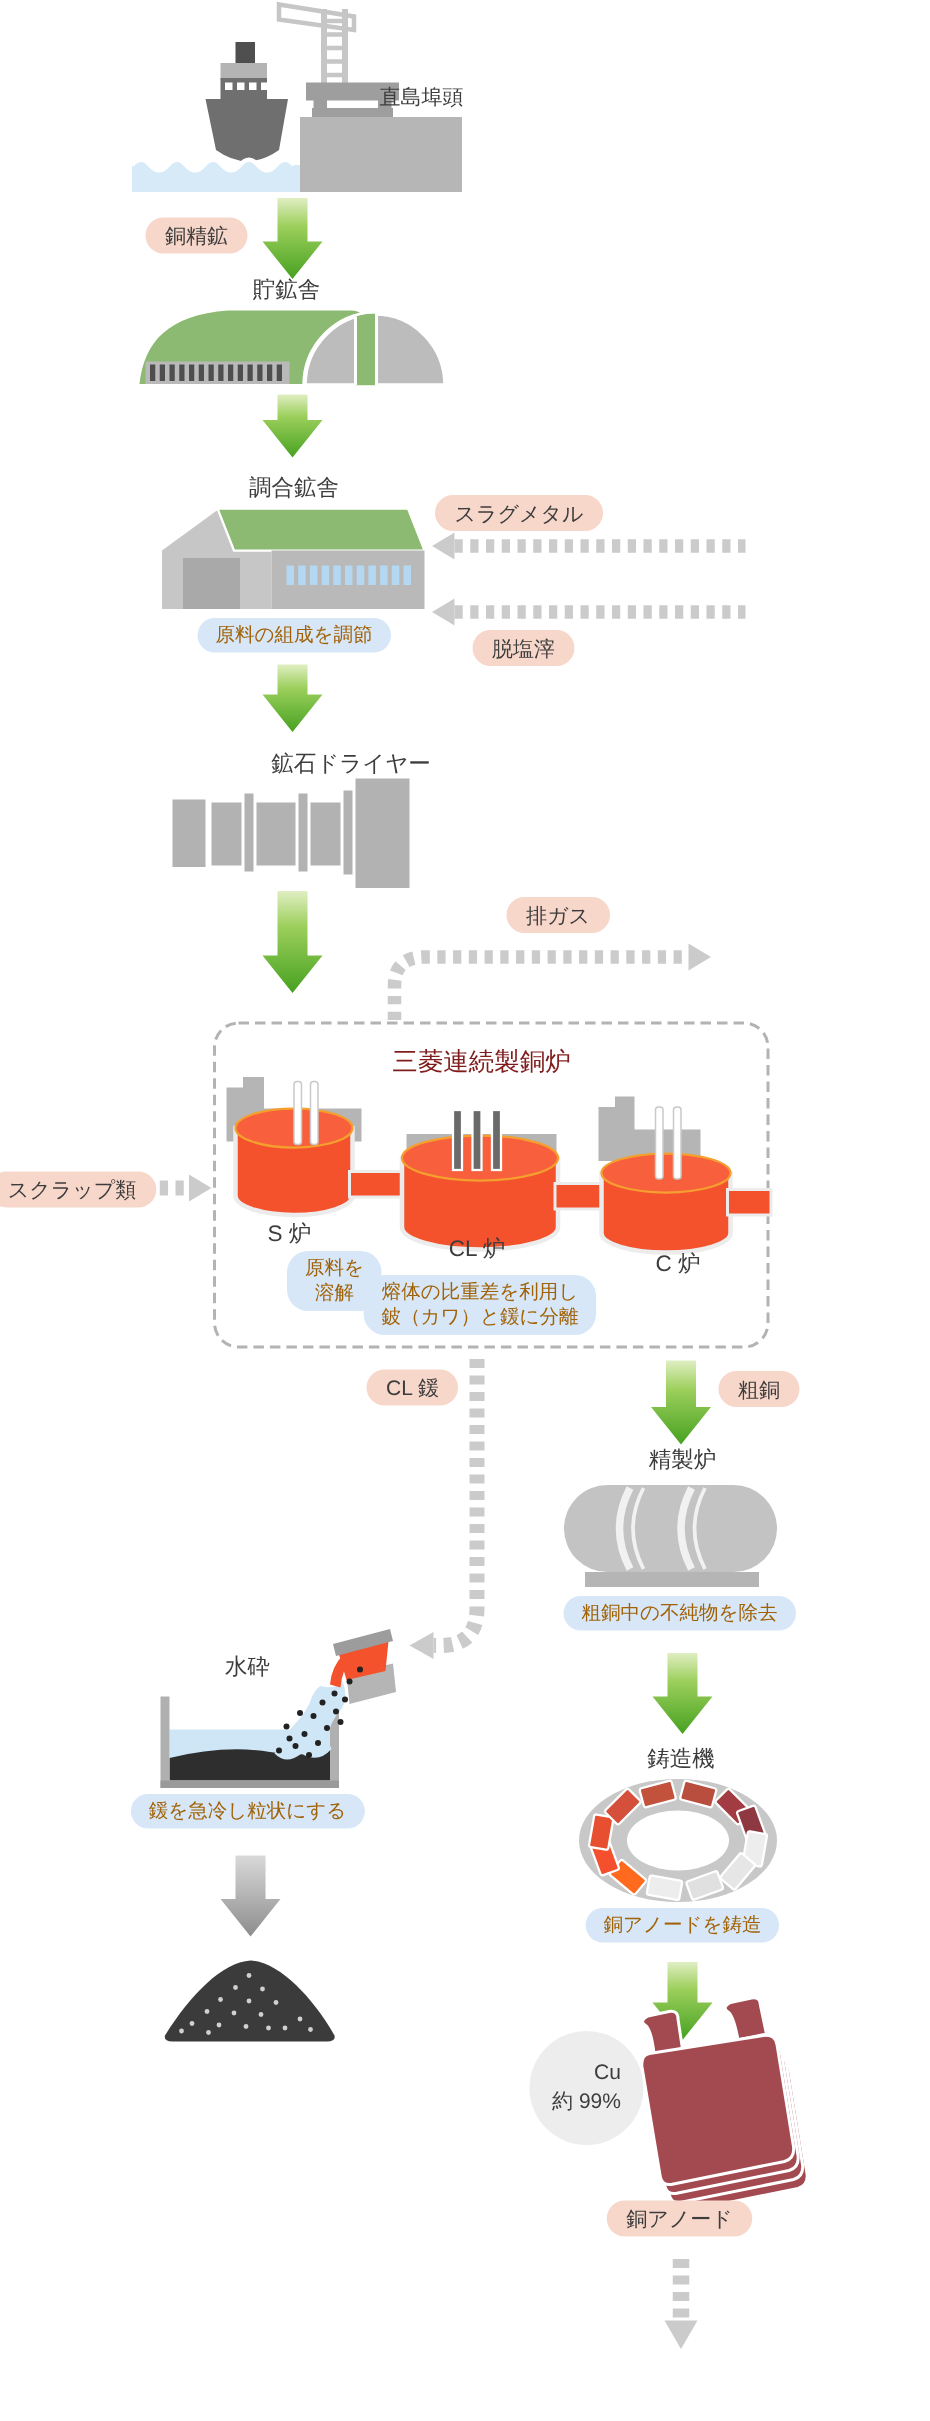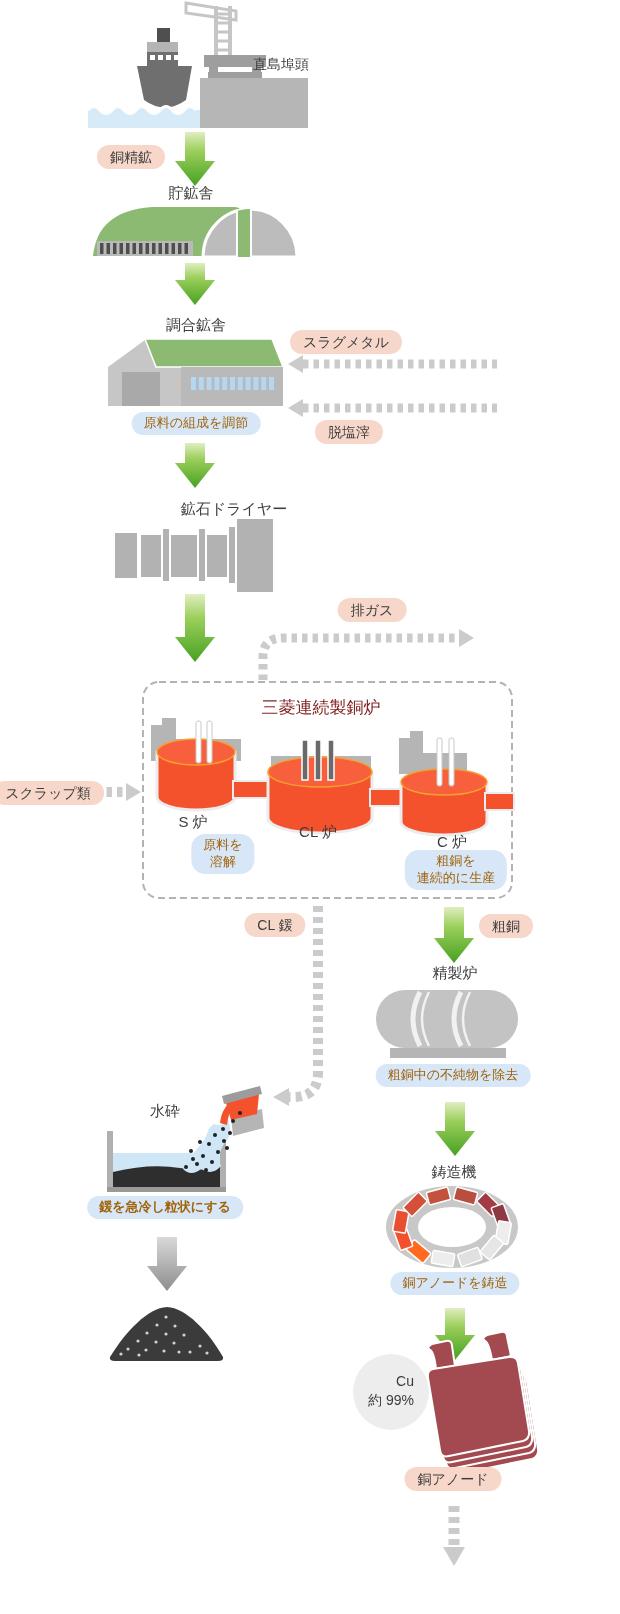--- a/index.html
+++ b/index.html
@@ -312,35 +312,35 @@
 
   <div class="title" style="left:321px;top:696px;">三菱連続製銅炉</div>
   <div class="lbl" style="left:193px;top:813px;">S 炉</div>
   <div class="lbl" style="left:318px;top:823px;">CL 炉</div>
   <div class="lbl" style="left:452px;top:833px;">C 炉</div>
 
   <div class="badge-blue" style="left:191px;top:834px;margin-left:32px;">
     <span>原料を</span>
     <span>溶解</span>
   </div>
-  <div class="badge-blue" style="left:456px;top:850px;">
-    <span>粗銅を</span>
-    <span>連続的に生産</span>
+  <div class="badge-blue" style="left:320px;top:850px;">
+    <span>熔体の比重差を利用し</span>
+    <span>鈹（カワ）と鍰に分離</span>
   </div>
 
   <div class="badge-pink" style="left:275px;top:913px;">CL 鍰</div>
   <div class="badge-pink" style="left:506px;top:914px;">粗銅</div>
 
   <div class="lbl" style="left:455px;top:964px;">精製炉</div>
   <div class="badge-blue" style="left:453px;top:1064px;">
     <span>粗銅中の不純物を除去</span>
   </div>
 
   <div class="lbl" style="left:165px;top:1102px;">水砕</div>
-  <div class="badge-blue" style="left:165px;top:1196px;font-weight:bold;">
+  <div class="badge-blue" style="left:165px;top:1196px;">
     <span>鍰を急冷し粒状にする</span>
   </div>
 
   <div class="lbl" style="left:454px;top:1163px;">鋳造機</div>
   <div class="badge-blue" style="left:455px;top:1272px;">
     <span>銅アノードを鋳造</span>
   </div>
 
   <div class="cu-text" style="left:391px;top:1372px;">
     <span style="display:block;text-align:right;">Cu</span>

